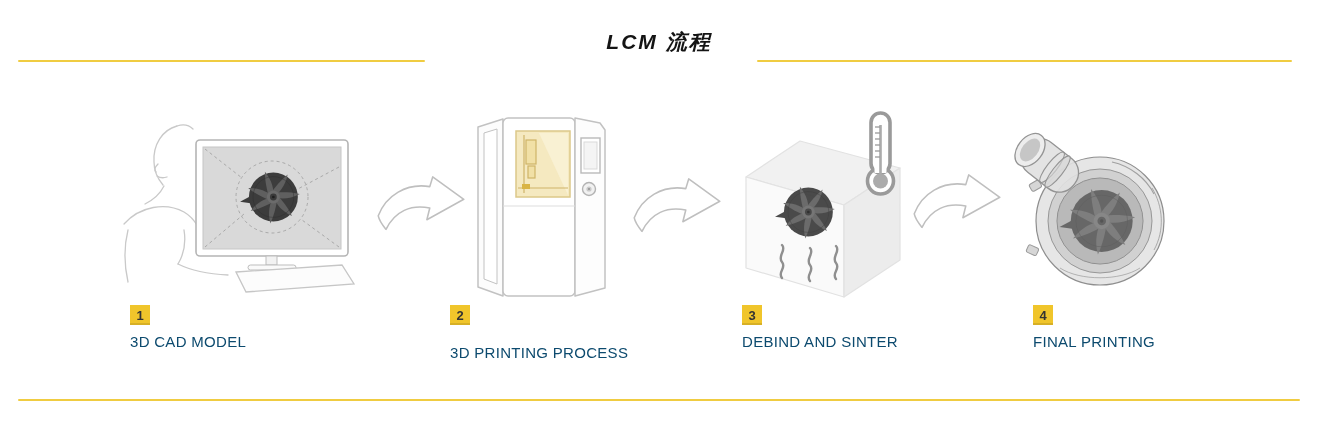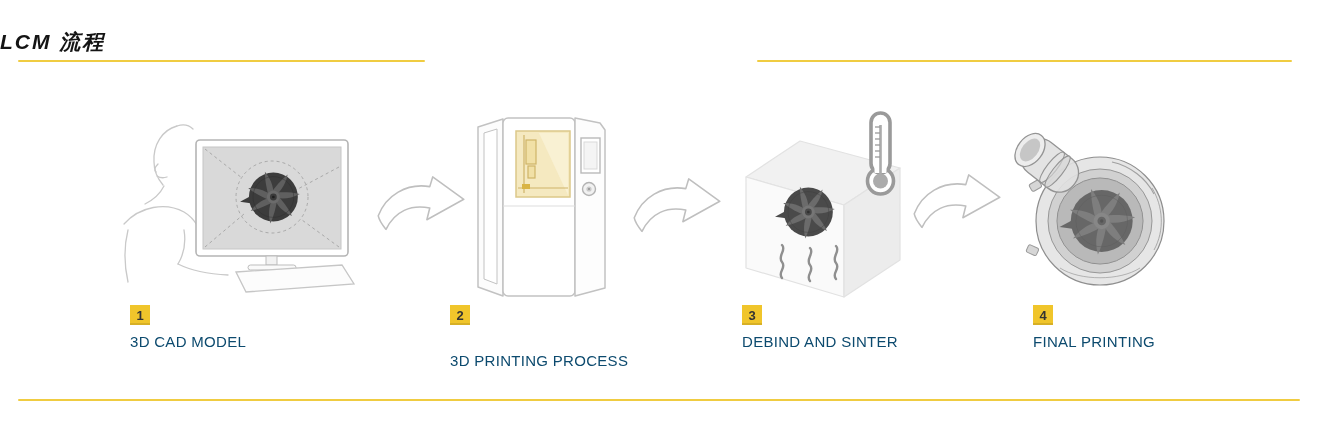--- a/index.html
+++ b/index.html
@@ -1,21 +1,21 @@
 <!DOCTYPE html>
 <html><head>
 <meta charset="utf-8">
 <style>
   html,body{margin:0;padding:0;}
   body{
     width:1318px;height:422px;position:relative;overflow:hidden;
     background:#ffffff;font-family:"Liberation Sans",sans-serif;
   }
   .title{
-    position:absolute;left:0;top:28px;width:100%;text-align:left;
+    position:absolute;left:0;top:28px;width:100%;text-align:center;
     font-size:21px;font-weight:bold;font-style:italic;color:#141414;
     letter-spacing:2px;
   }
   .divider{
     position:absolute;height:2px;background:#f0cc41;border-radius:1px;
   }
   .divider.top-left{left:18px;top:60px;width:407px;}
   .divider.top-right{left:757px;top:60px;width:535px;}
   .divider.bottom{left:18px;top:399px;width:1282px;}
   .illo{position:absolute;}
@@ -187,15 +187,15 @@
     <ellipse cx="65" cy="32" rx="5" ry="19.5" fill="#d6d6d6" fill-opacity="0.65" stroke="#949494" stroke-width="1.1"></ellipse>
   </g>
 </svg>
 
 <div class="badge" style="left:130px;top:305px">1</div>
 <div class="badge" style="left:450px;top:305px">2</div>
 <div class="badge" style="left:742px;top:305px">3</div>
 <div class="badge" style="left:1033px;top:305px">4</div>
 
 <div class="step-label" style="left:130px;top:333px">3D CAD MODEL</div>
-<div class="step-label" style="left:450px;top:352px">3D PRINTING PROCESS</div>
+<div class="step-label" style="left:450px;top:344px">3D PRINTING PROCESS</div>
 <div class="step-label" style="left:742px;top:333px">DEBIND AND SINTER</div>
 <div class="step-label" style="left:1033px;top:333px">FINAL PRINTING</div>
 
 </body></html>

